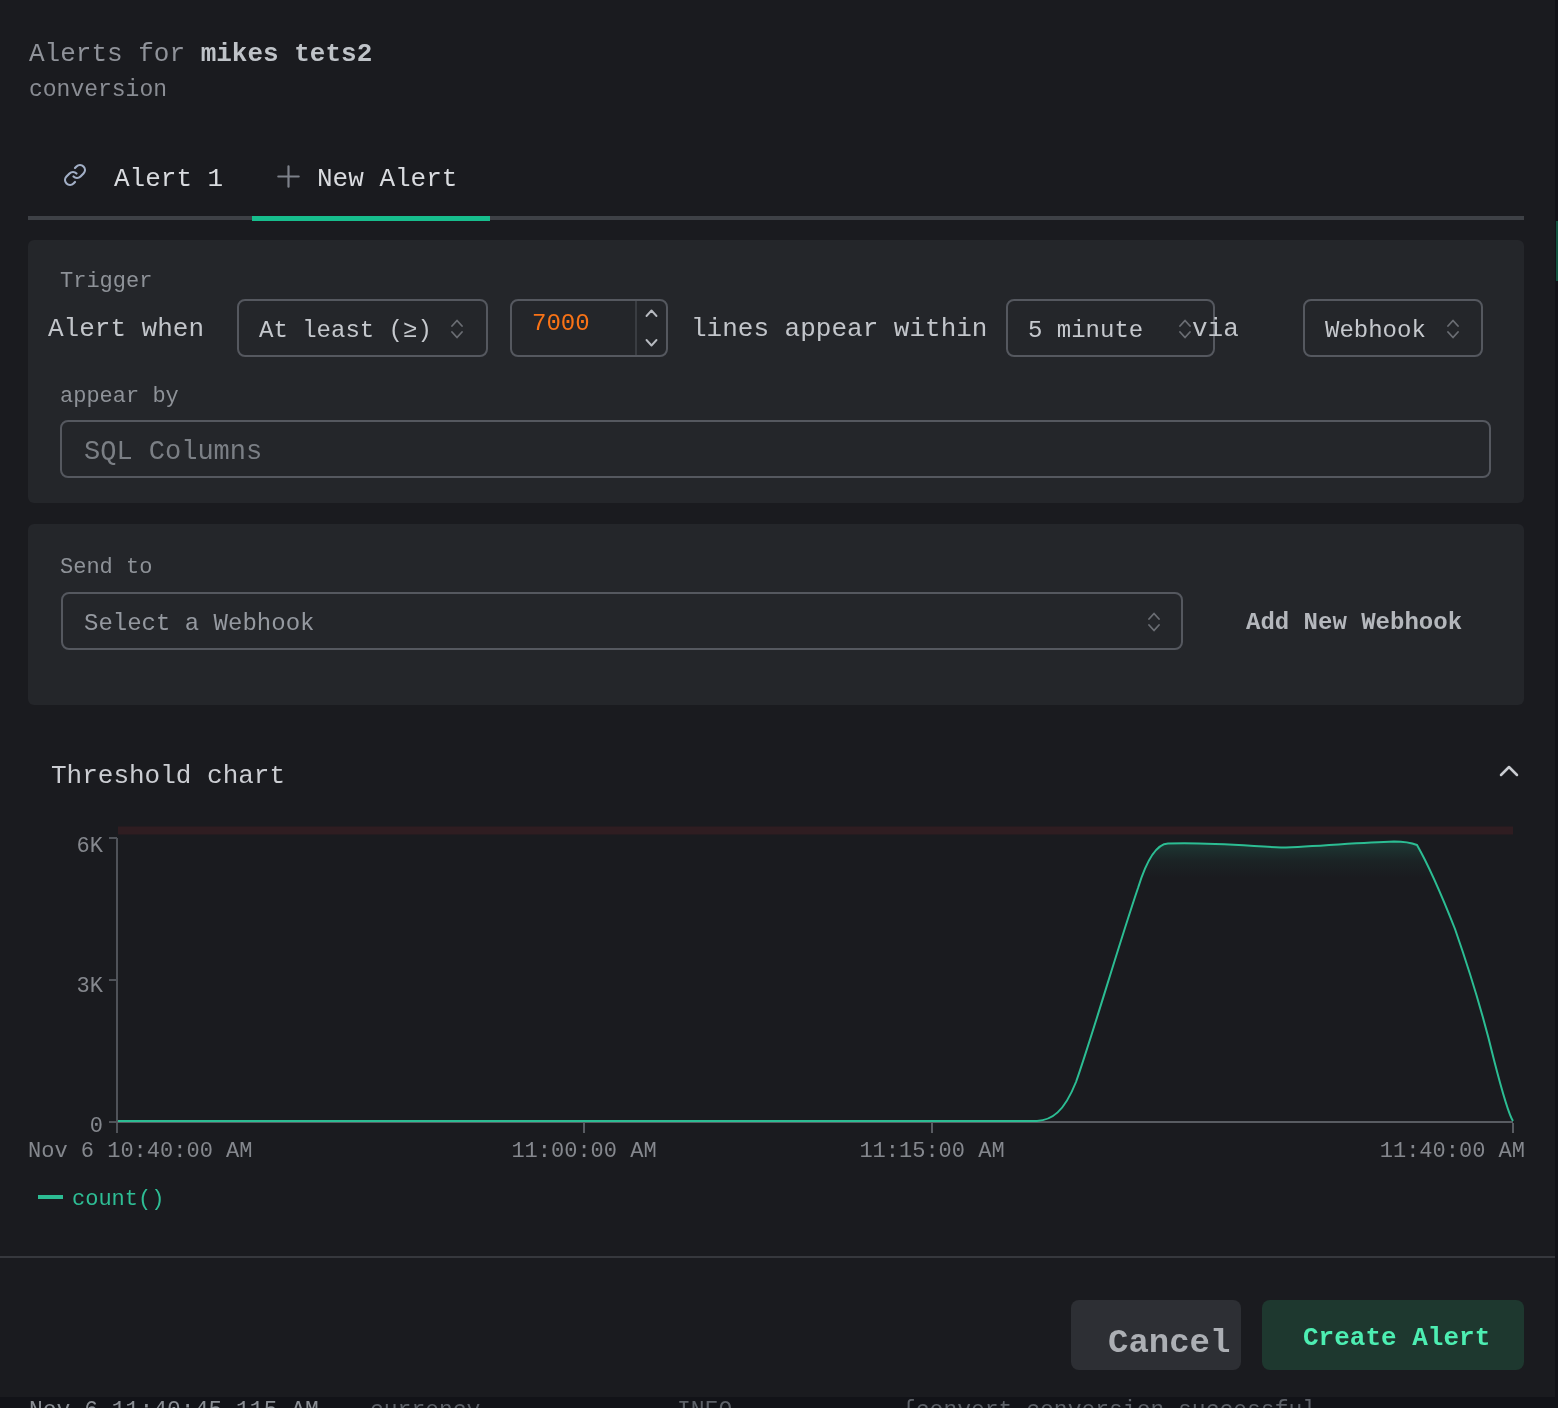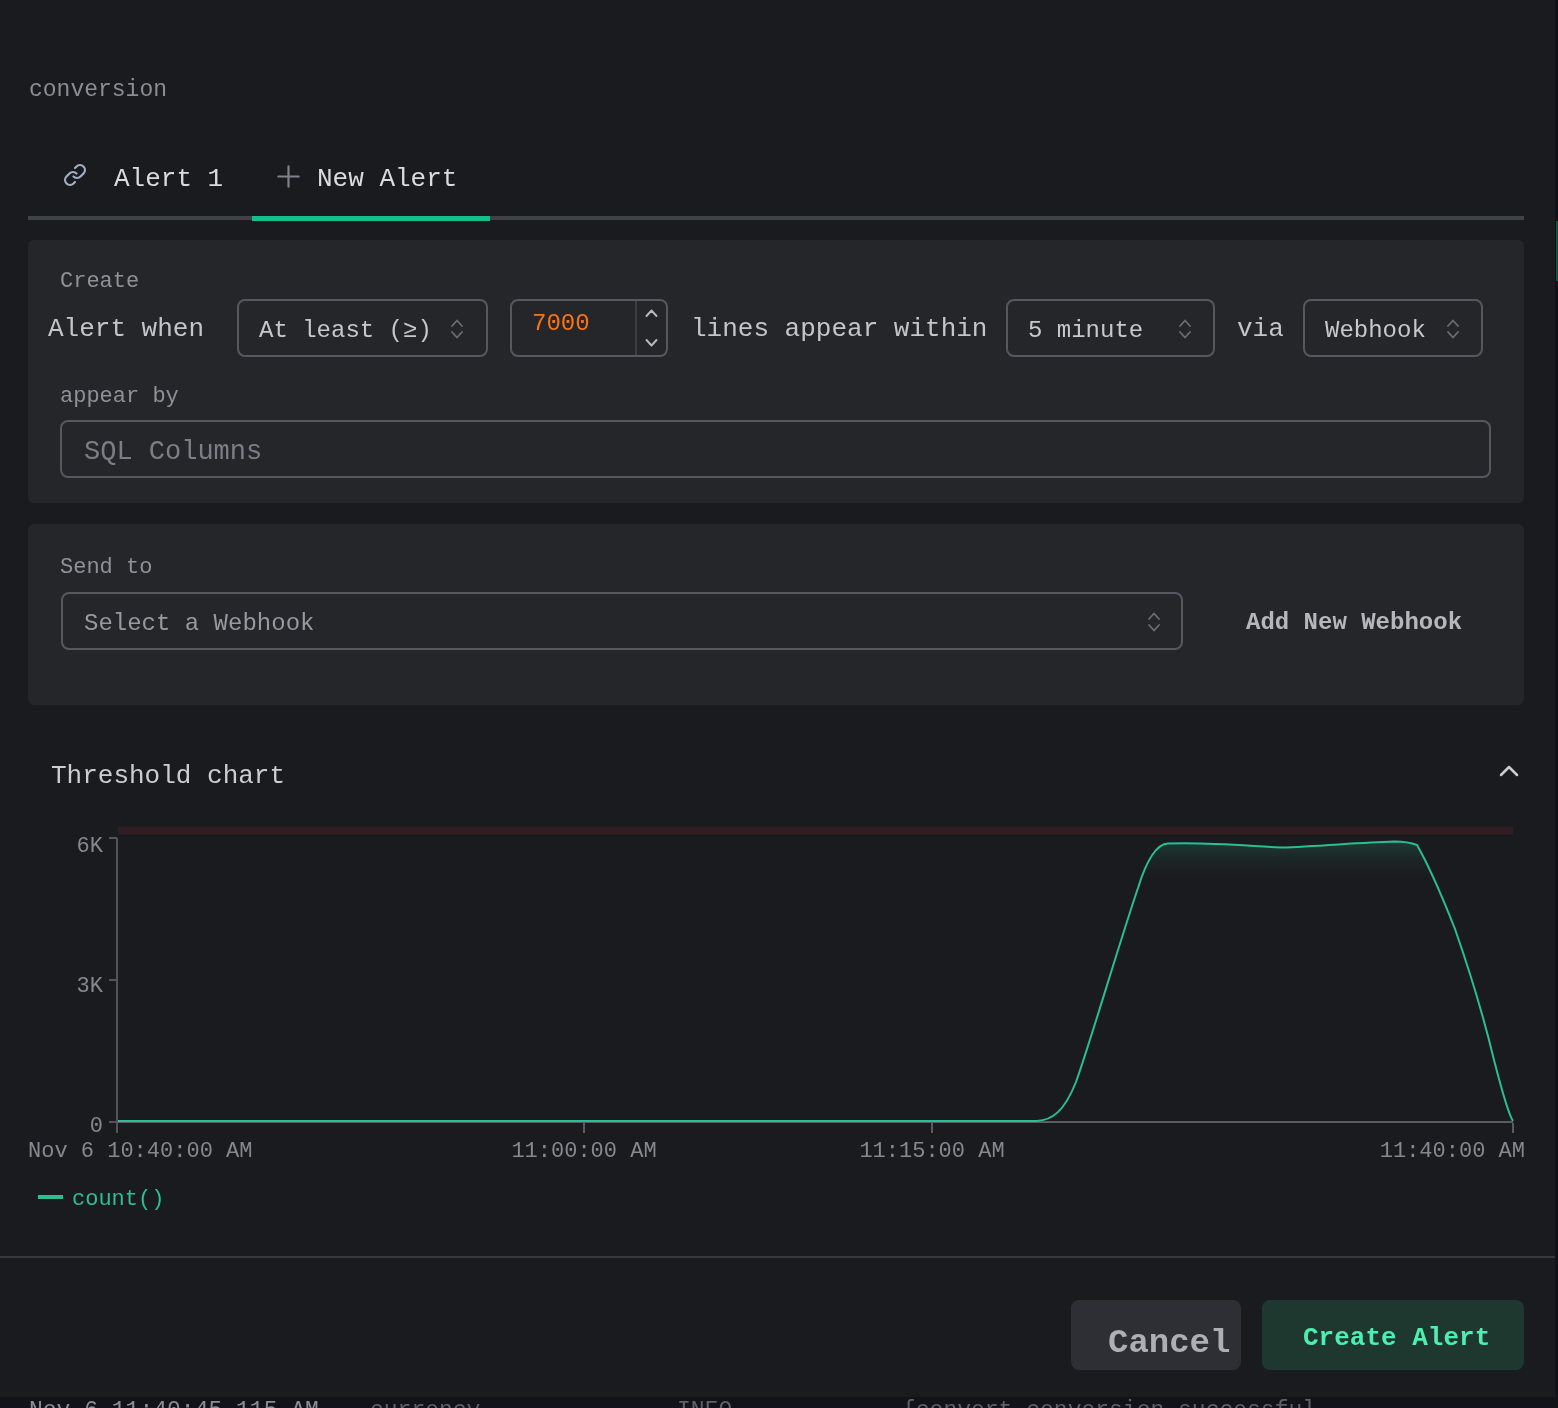--- a/index.html
+++ b/index.html
@@ -16,36 +16,37 @@
     <div class="abs" style="left:29px; top:0; font-size:23px; color:#8a8e94; white-space:pre;">Nov 6 11:40:45.115 AM</div>
     <div class="abs" style="left:370px; top:0; font-size:23px; color:#5d6168;">currency</div>
     <div class="abs" style="left:677px; top:0; font-size:23px; color:#5d6168;">INFO</div>
     <div class="abs" style="left:902px; top:0; font-size:23px; color:#5d6168;">{convert conversion successful</div>
   </div>
 
   <div class="abs" style="left:1555.5px; top:221px; width:2.5px; height:60px; background:#14523f;"></div>
 
   <div id="modal">
 
+    <div class="abs" style="left:29px; top:40px; font-size:26px; line-height:1.133; color:#8f9299;">Alerts for <b style="color:#bfc3c8;">mikes tets2</b></div>
     <div class="abs" style="left:29px; top:77px; font-size:23px; line-height:1.133; color:#8a8d94;">conversion</div>
 
     <div class="abs" style="left:28px; top:216px; width:1496px; height:4px; background:#3e4146;"></div>
     <div class="abs" style="left:252px; top:216px; width:238px; height:5px; background:#17be8d;"></div>
     <svg class="abs" style="left:63px; top:163px;" width="24" height="24" viewBox="0 0 24 24" fill="none" stroke="#a2afc6" stroke-width="2.2" stroke-linecap="round" stroke-linejoin="round">
       <path d="M10.5 13.5a4.95 4.95 0 0 0 7 0l3-3a4.95 4.95 0 0 0-7-7l-1.5 1.5"></path>
       <path d="M13.5 10.5a4.95 4.95 0 0 0-7 0l-3 3a4.95 4.95 0 0 0 7 7l1.5-1.5"></path>
     </svg>
     <div class="abs" style="left:114px; top:165px; font-size:26px; line-height:1.133; color:#d9dbdf;">Alert 1</div>
     <svg class="abs" style="left:277px; top:165px;" width="23" height="23" viewBox="0 0 23 23" fill="none" stroke="#7d818a" stroke-width="2.2" stroke-linecap="round">
       <path d="M11.5 1.3v20.4M1.3 11.5h20.4"></path>
     </svg>
     <div class="abs" style="left:317px; top:165px; font-size:26px; line-height:1.133; color:#d9dbdf;">New Alert</div>
 
     <div class="abs" style="left:28px; top:240px; width:1496px; height:263px; background:#24262a; border-radius:6px;"></div>
-    <div class="abs lbl" style="left:60px; top:270px;">Create</div>
+    <div class="abs lbl" style="left:60px; top:270px;">Trigger</div>
     <div class="abs" style="left:48px; top:315px; font-size:26px; line-height:1.133; color:#c2c5ca;">Alert when</div>
     <div class="abs sel" style="left:237px; top:299px; width:251px; height:58px; border:2px solid #55585f; border-radius:8px;"></div>
     <div class="abs" style="left:259px; top:317px; font-size:24px; line-height:1.133; color:#c5c8cd;">At least (≥)</div>
     <svg class="abs" style="left:451px; top:316px;" width="12" height="26" viewBox="0 0 12 26" fill="none" stroke="#6a6d73" stroke-width="1.8" stroke-linecap="round" stroke-linejoin="round">
       <path d="M1 10l5-5.5 5 5.5"></path>
       <path d="M1 16l5 5.5 5-5.5"></path>
     </svg>
 
     <div class="abs" style="left:510px; top:299px; width:158px; height:58px; border:2px solid #55585f; border-radius:8px;"></div>
     <div class="abs" style="left:532px; top:310px; font-size:24px; line-height:1.133; color:#f97316;">7000</div>
@@ -56,21 +57,21 @@
     <svg class="abs" style="left:644px; top:337px;" width="15" height="12" viewBox="0 0 15 12" fill="none" stroke="#b7bac0" stroke-width="1.9" stroke-linecap="round" stroke-linejoin="round">
       <path d="M2.5 3l5 5.5 5-5.5"></path>
     </svg>
     <div class="abs" style="left:691px; top:315px; font-size:26px; line-height:1.133; color:#c2c5ca;">lines appear within</div>
     <div class="abs" style="left:1006px; top:299px; width:209px; height:58px; border:2px solid #55585f; border-radius:8px;"></div>
     <div class="abs" style="left:1028px; top:317px; font-size:24px; line-height:1.133; color:#c5c8cd;">5 minute</div>
     <svg class="abs" style="left:1179px; top:316px;" width="12" height="26" viewBox="0 0 12 26" fill="none" stroke="#6a6d73" stroke-width="1.8" stroke-linecap="round" stroke-linejoin="round">
       <path d="M1 10l5-5.5 5 5.5"></path>
       <path d="M1 16l5 5.5 5-5.5"></path>
     </svg>
-    <div class="abs" style="left:1237px; top:315px; font-size:26px; line-height:1.133; color:#c2c5ca;">via</div>
+    <div class="abs" style="left:1192px; top:315px; font-size:26px; line-height:1.133; color:#c2c5ca;">via</div>
     <div class="abs" style="left:1303px; top:299px; width:180px; height:58px; border:2px solid #55585f; border-radius:8px;"></div>
     <div class="abs" style="left:1325px; top:317px; font-size:24px; line-height:1.133; color:#c5c8cd;">Webhook</div>
     <svg class="abs" style="left:1447px; top:316px;" width="12" height="26" viewBox="0 0 12 26" fill="none" stroke="#6a6d73" stroke-width="1.8" stroke-linecap="round" stroke-linejoin="round">
       <path d="M1 10l5-5.5 5 5.5"></path>
       <path d="M1 16l5 5.5 5-5.5"></path>
     </svg>
     <div class="abs lbl" style="left:60px; top:385px;">appear by</div>
     <div class="abs" style="left:60px; top:420px; width:1431px; height:58px; border:2px solid #55585f; border-radius:8px;"></div>
     <div class="abs" style="left:84px; top:437px; font-size:27px; line-height:1.133; color:#7b7f85;">SQL Columns</div>
 

